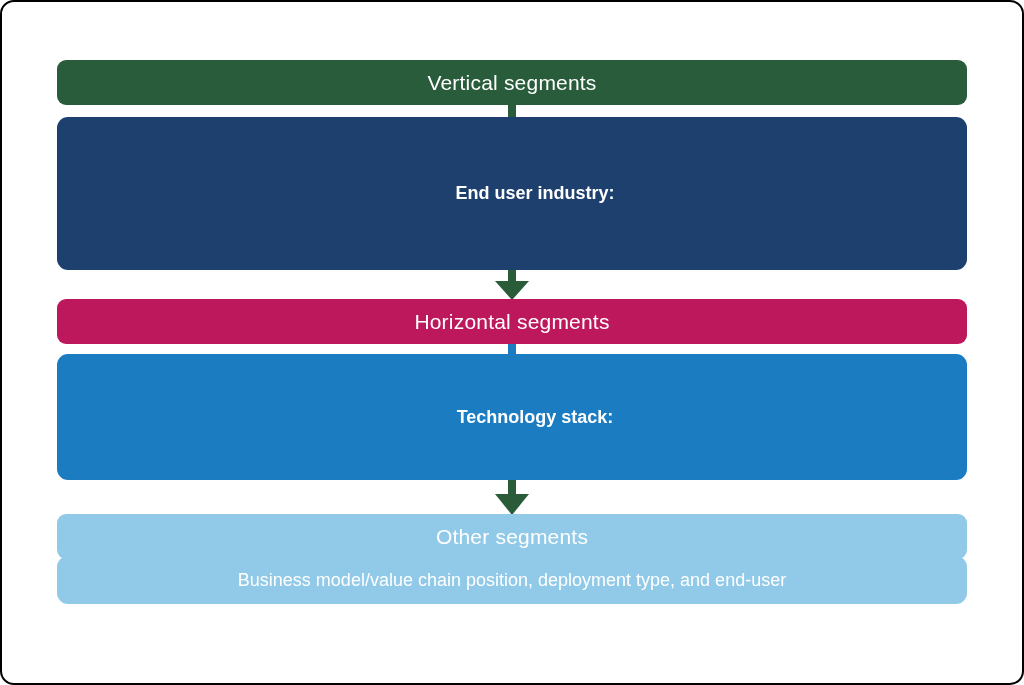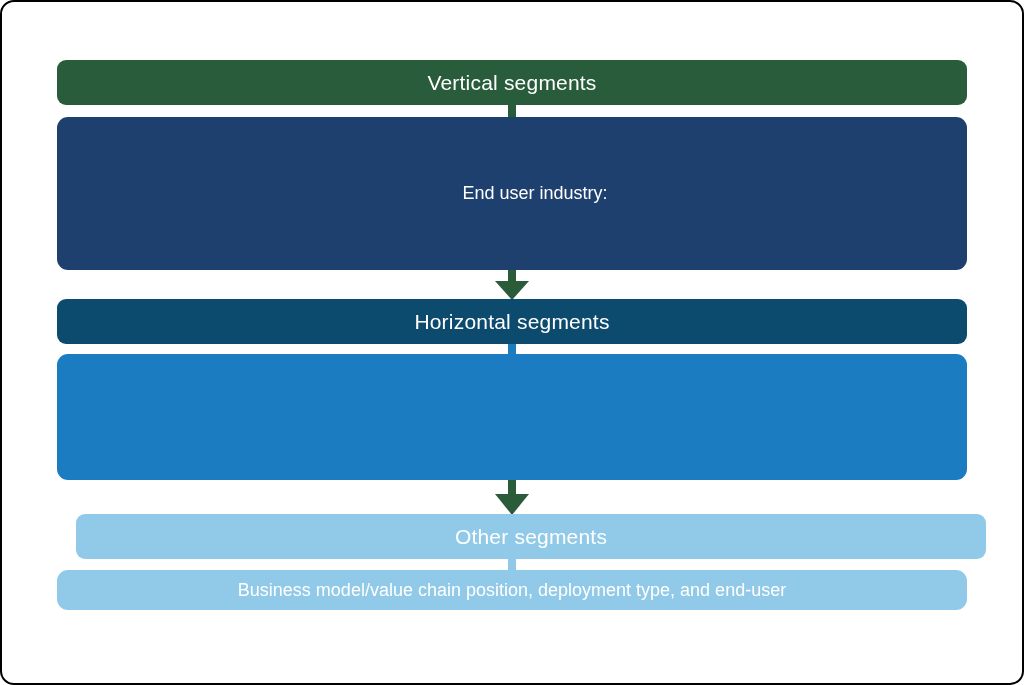--- a/index.html
+++ b/index.html
@@ -27,34 +27,34 @@
     text-align: center;
   }
 
   .bar {
     height: 45px;
     border-radius: 9px;
     font-size: 21px;
     letter-spacing: 0.2px;
   }
   .bar-green { top: 58px;  background: #285c3b; }
-  .bar-blue  { top: 297px; background: #0c4a6e; }
-  .bar-light { top: 512px; background: #90cae8; margin-left: 19px; }
+  .bar-blue  { top: 297px; background: #be185d; }
+  .bar-light { top: 512px; background: #90cae8; }
 
   .box {
     border-radius: 11px;
     font-size: 18px;
     line-height: 29px;
     padding: 0 42px;
   }
   .box-navy  { top: 115px; height: 153px; background: #1e406e; }
   .box-blue  { top: 352px; height: 126px; background: #1b7cc2; }
-  .box-light { top: 568px; height: 40px;  background: #90cae8; }
+  .box-light { top: 554px; height: 48px;  background: #90cae8; }
 
-  .box-title { font-weight: 400; margin-left: 46px; }
+  .box-title { font-weight: 700; margin-left: 46px; }
   .box-title:empty { display: none; }
 
   .connector {
     position: absolute;
     left: 506px;
     width: 8px;
   }
   .connector-green { top: 103px; height: 13px; background: #285c3b; }
   .connector-blue  { top: 342px; height: 11px; background: #1b7cc2; }
   .connector-light { top: 557px; height: 12px; background: #90cae8; }
@@ -96,20 +96,21 @@
   <div class="arrow arrow-1">
     <div class="stem"></div>
     <div class="head"></div>
   </div>
 
   <div class="bar bar-blue">
     <span>Horizontal segments</span>
   </div>
   <div class="connector connector-blue"></div>
   <div class="box box-blue">
+    <div class="box-title">Technology stack:</div>
   </div>
 
   <div class="arrow arrow-2">
     <div class="stem"></div>
     <div class="head"></div>
   </div>
 
   <div class="bar bar-light">
     <span>Other segments</span>
   </div>

